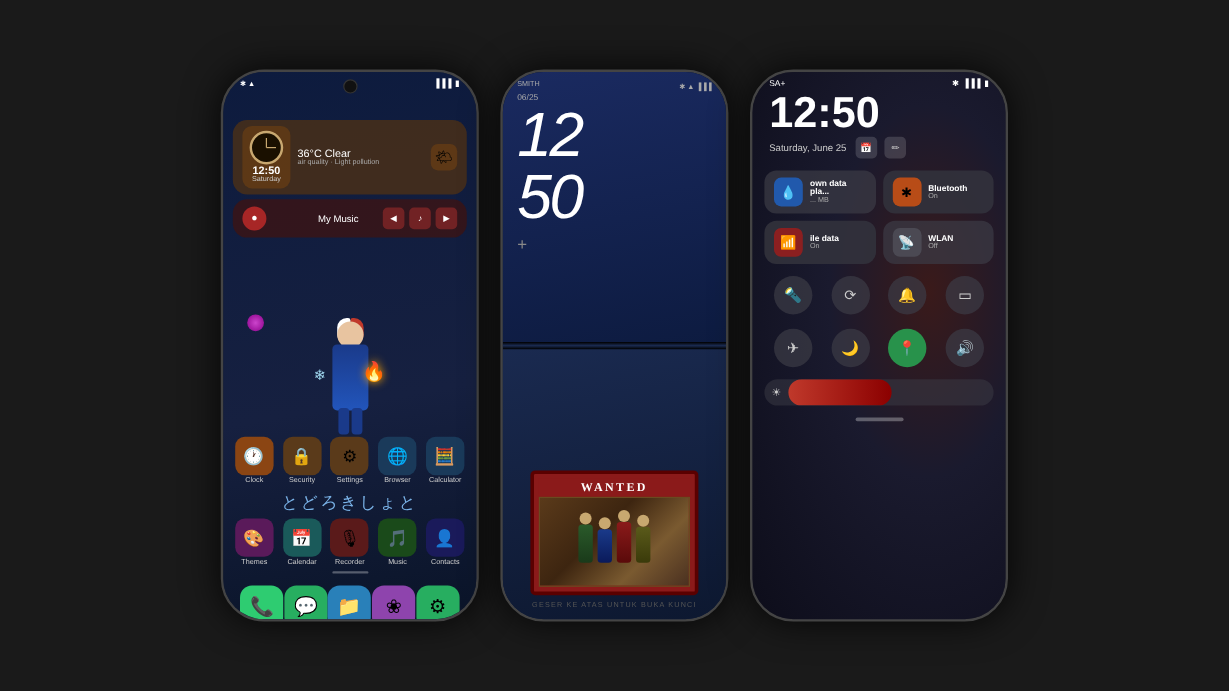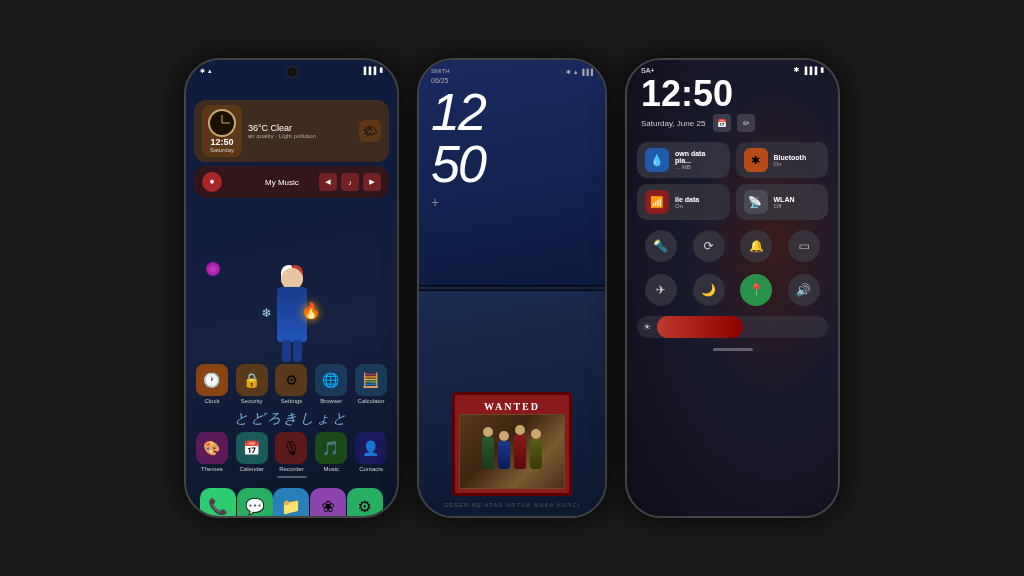--- a/index.html
+++ b/index.html
@@ -235,21 +235,20 @@
     }
     .app-label { font-size: 6px; color: #ccc; text-align: center; }
 
     
     .jp-text {
       text-align: center;
       font-size: 14px;
       color: #7ab3e8;
       letter-spacing: 2px;
       padding: 2px 0;
-      font-style: italic;
     }
 
     
     .bottom-dock {
       display: flex;
       justify-content: space-around;
       padding: 6px 14px;
       margin-top: 2px;
     }
     .dock-icon {
@@ -318,21 +317,21 @@
       background: linear-gradient(170deg, #1a2a50, #0d1830);
       display: flex;
       flex-direction: column;
       align-items: center;
       justify-content: flex-end;
       padding-bottom: 8px;
     }
 
     
     .wanted-poster {
-      width: 120px;
+      width: 140px;
       background: #8B1A1A;
       border: 3px solid #5a0000;
       border-radius: 4px;
       padding: 4px;
       margin-bottom: 6px;
     }
     .wanted-title {
       text-align: center;
       font-size: 10px;
       font-weight: bold;

